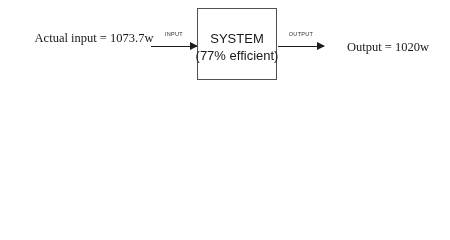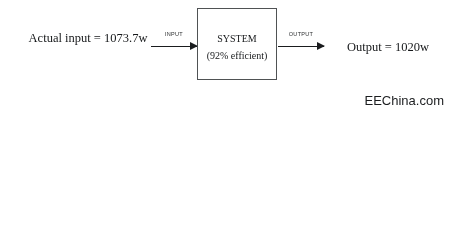--- a/index.html
+++ b/index.html
@@ -28,21 +28,21 @@
     color: #16181a;
     line-height: 20px;
     text-align: center;
     white-space: nowrap;
   }
   .textblock .line {
     display: block;
   }
 
   #input-text {
-    left: 14px;
+    left: 20px;
     top: 28px;
     width: 148px;
   }
   #output-text {
     left: 328px;
     top: 37px;
     width: 120px;
   }
 
   
@@ -55,22 +55,22 @@
     border: 1.4px solid #4f5254;
     background: #ffffff;
     box-sizing: border-box;
   }
   #system-box-labels {
     position: absolute;
     left: 193px;
     top: 30px;
     width: 88px;
     text-align: center;
-    font-family: Liberation Serif, serif;
-    font-size: 10px;
+    font-family: Liberation Sans, sans-serif;
+    font-size: 13px;
     color: #16181a;
     line-height: 17px;
     white-space: nowrap;
   }
   #system-box-labels .line {
     display: block;
   }
 
   
   .arrow {
@@ -151,29 +151,28 @@
 
   <div id="arrow-input" class="arrow">
     <div class="shaft"></div>
     <div class="head"></div>
   </div>
 
   <div id="system-box"></div>
 
   <div id="system-box-labels">
     <span class="line">SYSTEM</span>
-    <span class="line">(92% efficient)</span>
+    <span class="line">(77% efficient)</span>
   </div>
 
   <div id="label-output" class="arrow-label">OUTPUT</div>
 
   <div id="arrow-output" class="arrow">
     <div class="shaft"></div>
     <div class="head"></div>
   </div>
 
   <div id="output-text" class="textblock">
     <span class="line">Output  =  1020w</span>
   </div>
 
-  <div id="watermark">EEChina.com</div>
 
 </div>
 
 </body></html>

